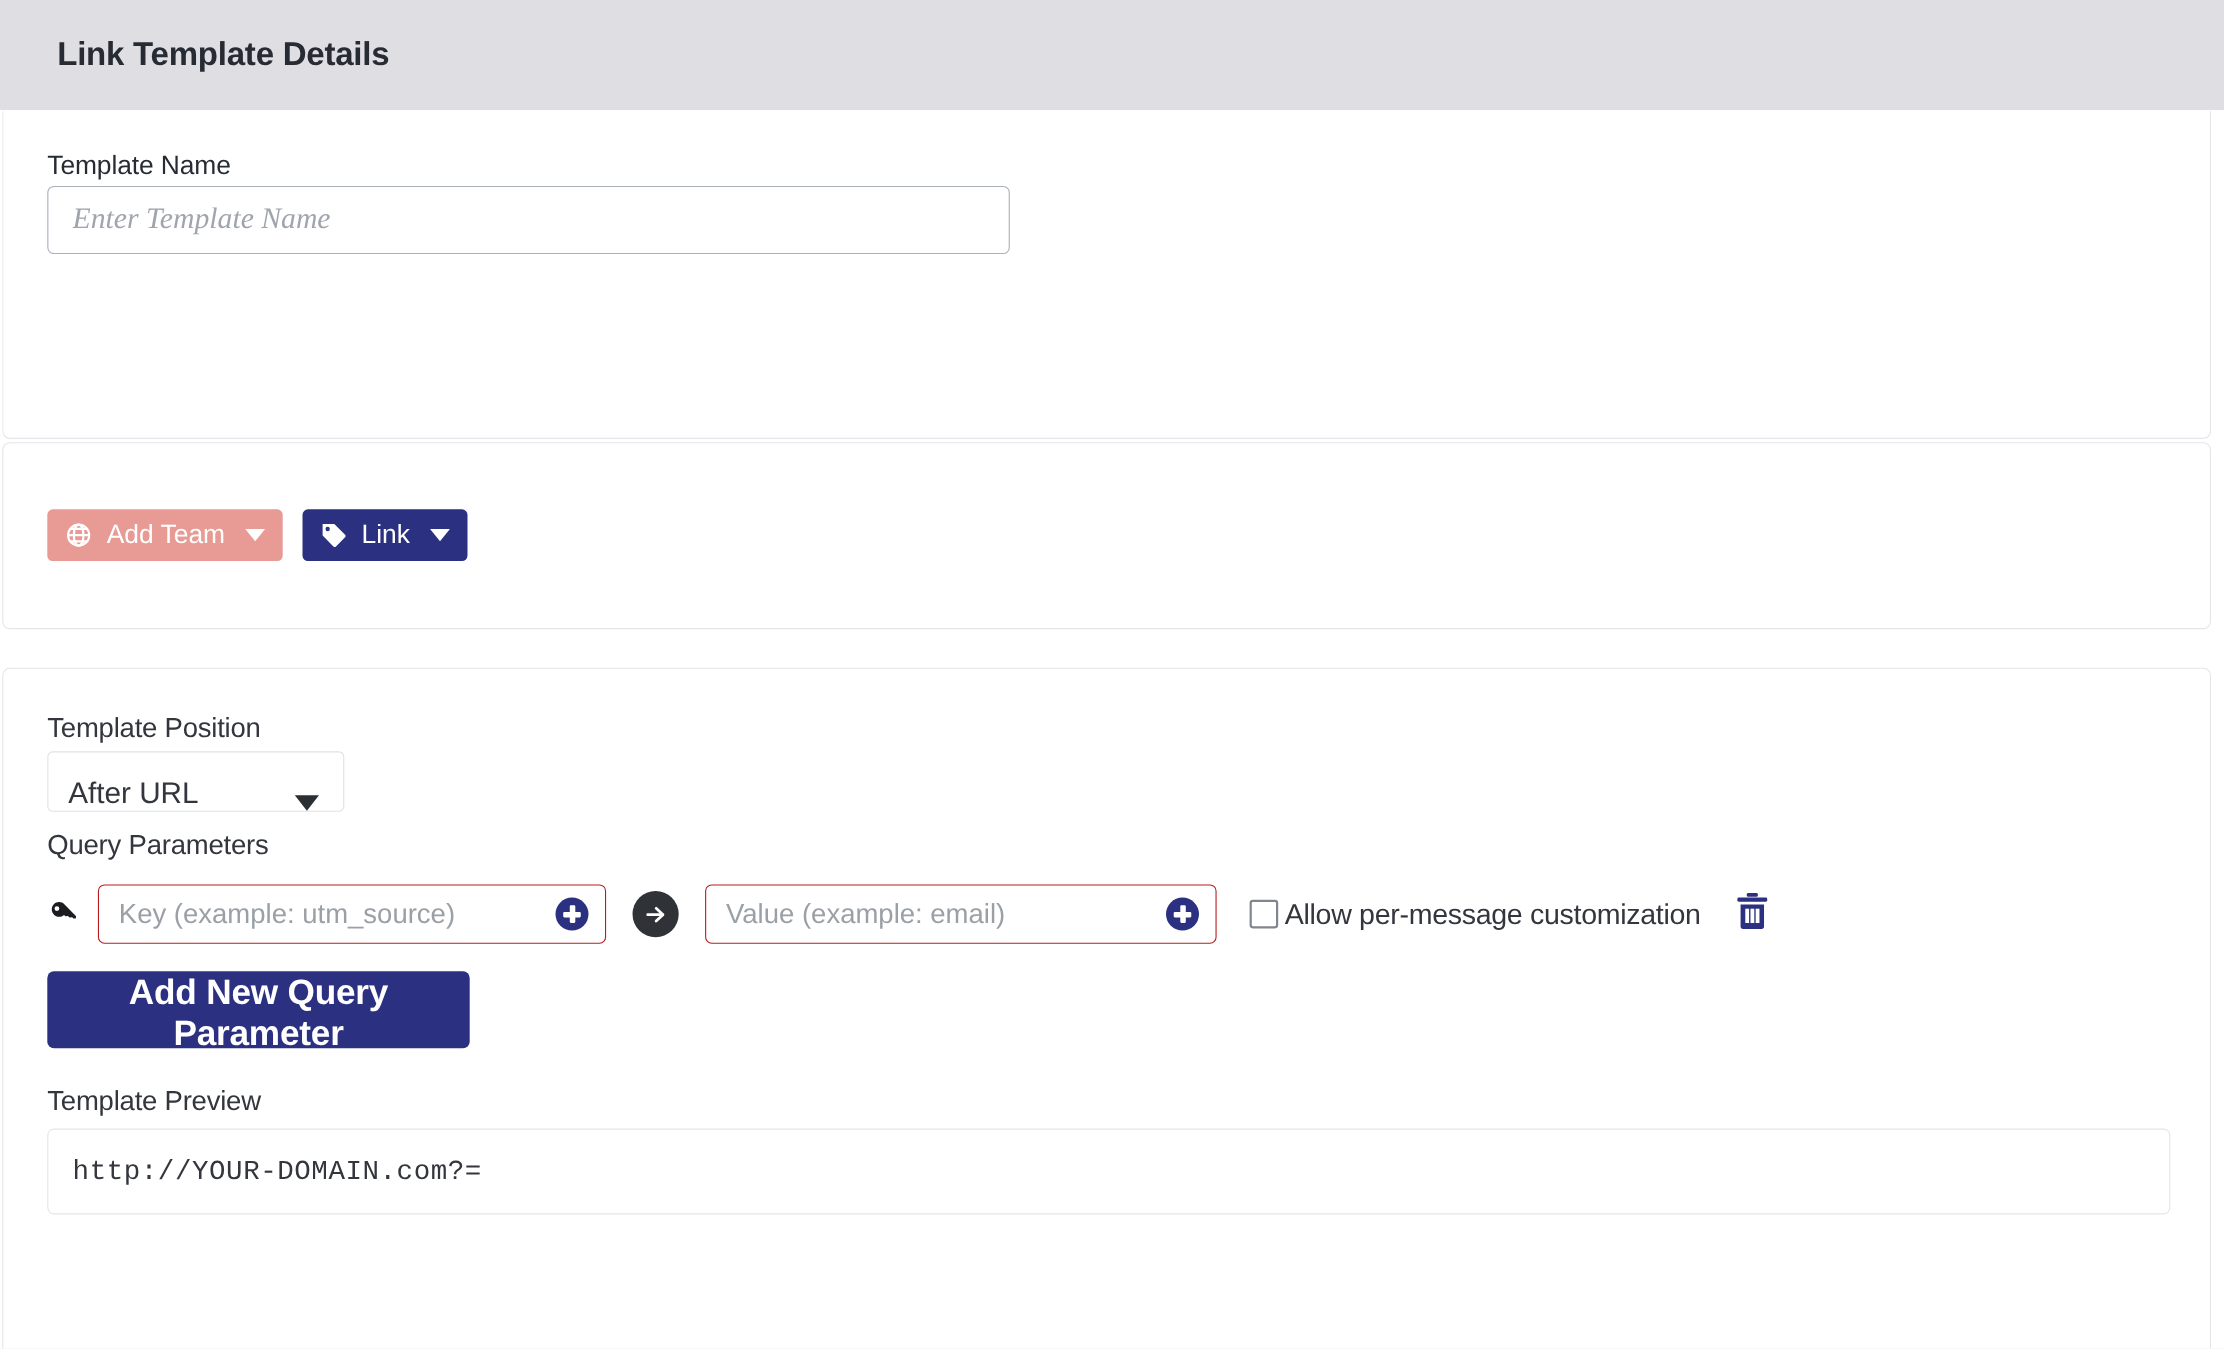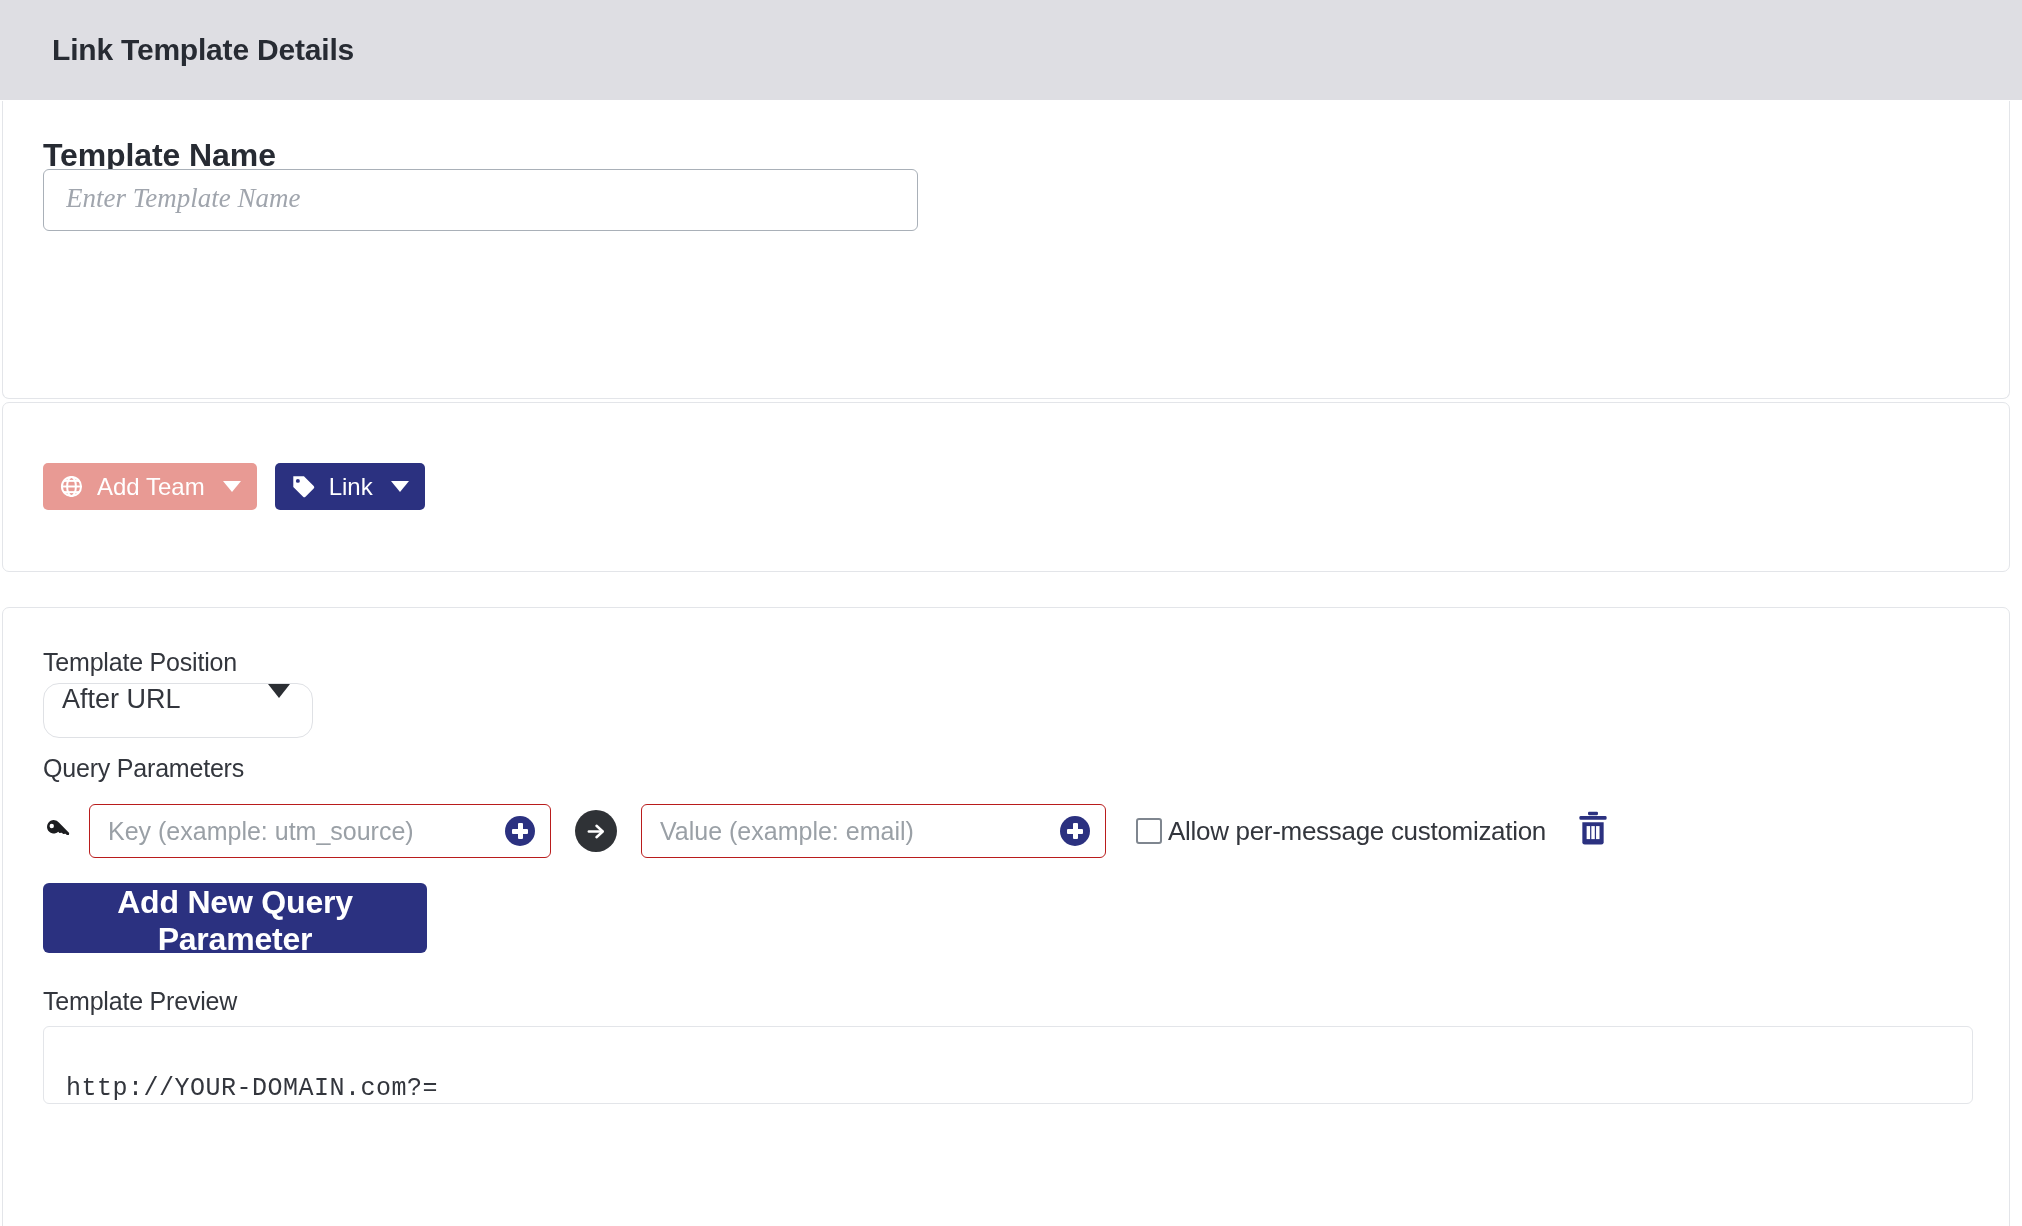--- a/index.html
+++ b/index.html
@@ -30,21 +30,21 @@
     background: #ffffff;
     border: 1px solid #e3e5e9;
     border-radius: 7px;
   }
   #card-top    { top: 101px; height: 298px; border-top-left-radius: 0; border-top-right-radius: 0; border-top: none;}
   #card-team   { top: 402px; height: 170px; }
   #card-params { top: 607px; height: 640px; }
 
   
   .label-bold {
-    font-size: 32px; font-weight: 700; color: #272b33;
+    font-size: 24px; font-weight: 400; color: #272b33;
     letter-spacing: -0.1px;
   }
   .label-reg {
     font-size: 25px; font-weight: 400; color: #33363d;
     letter-spacing: -0.2px;
   }
 
   
   .tn-label { position: absolute; left: 40px; top: 36px; }
   .tn-input {
@@ -86,23 +86,23 @@
     border-left: 9px solid transparent; border-right: 9px solid transparent;
     border-top: 11px solid #ffffff;
   }
   .ic { display: inline-flex; align-items: center; }
 
   
   .tp-label { position: absolute; left: 40px; top: 40px; }
   .tp-select {
     position: absolute; left: 40px; top: 75px;
     width: 270px; height: 55px;
-    border: 1px solid #dfe1e5; border-radius: 16px;
+    border: 1px solid #dfe1e5; border-radius: 5px;
     background: #fff;
-    display: flex; align-items: flex-start; padding: 0 18px;
+    display: flex; align-items: flex-end; padding: 0 18px;
     font-size: 27px; color: #33363d; cursor: pointer;
   }
   .tp-select .sel-caret {
     position: absolute; right: 22px;
     width: 0; height: 0;
     border-left: 11px solid transparent; border-right: 11px solid transparent;
     border-top: 14px solid #2b2e33;
   }
   .qp-label { position: absolute; left: 40px; top: 146px; }
 
@@ -153,21 +153,21 @@
     background: #2b3180; color: #fff; border: none; border-radius: 6px;
     font-family: "Liberation Sans", sans-serif;
     font-size: 32px; font-weight: 700; letter-spacing: -0.2px;
     cursor: pointer;
   }
   .prev-label { position: absolute; left: 40px; top: 379px; }
   .preview-box {
     position: absolute; left: 40px; top: 418px;
     width: 1930px; height: 78px;
     border: 1px solid #e3e5e9; border-radius: 6px; background: #fff;
-    display: flex; align-items: flex-end; padding: 0 22px;
+    display: flex; align-items: center; padding: 0 22px;
   }
   .preview-text {
     font-family: "Liberation Mono", monospace;
     font-size: 25px; color: #33363d; letter-spacing: 0.5px;
   }
 </style>
 </head>
 <body>
 
 <div class="page">

